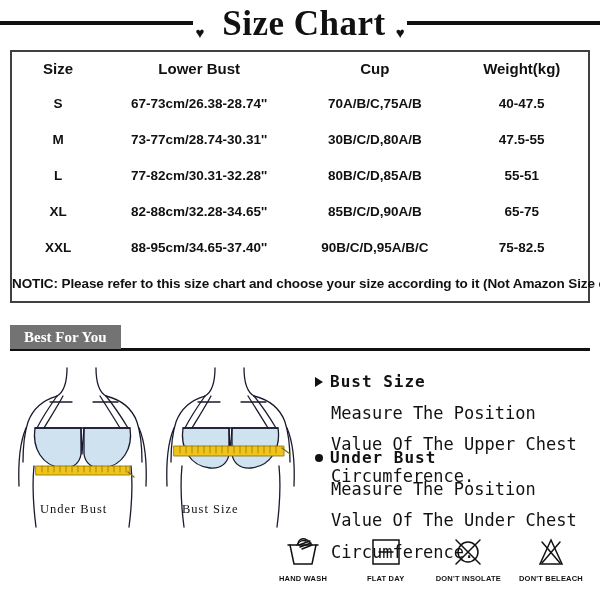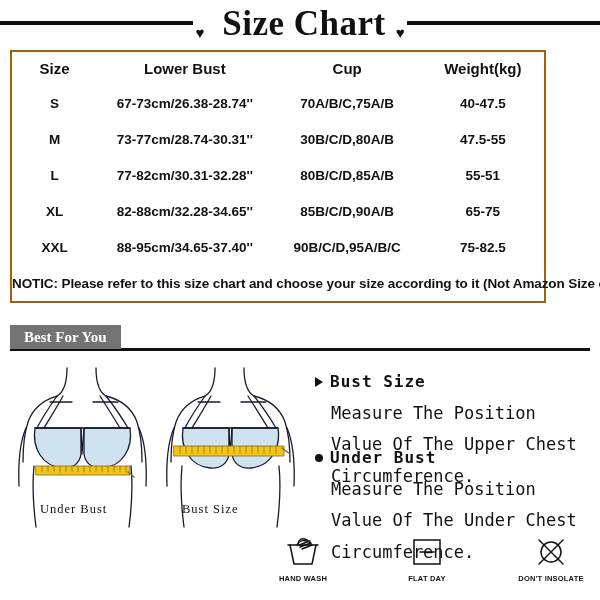--- a/index.html
+++ b/index.html
@@ -27,22 +27,22 @@
   }
   .title-text{
     font-family:"Liberation Serif", serif;
     font-size:35px;font-weight:700;letter-spacing:.5px;
     padding:0 8px;white-space:nowrap;color:#111;
     position:relative;top:-2px;margin-left:8px;
   }
 
   
   .table-wrap{
-    position:absolute;left:10px;top:50px;width:536px;
-    border:2px solid #a16207;background:#fff;box-sizing:border-box;
+    position:absolute;left:10px;top:50px;width:580px;
+    border:2px solid #404040;background:#fff;box-sizing:border-box;
   }
   table.size{
     width:100%;border-collapse:collapse;table-layout:fixed;
   }
   table.size th, table.size td{
     font-family:"Liberation Sans", sans-serif;
     font-weight:700;font-size:13.5px;color:#111;
     text-align:center;padding:0;border:0;
     font-stretch:condensed;
   }
@@ -363,16 +363,28 @@
           <g fill="none" stroke="#111" stroke-width="1.5" stroke-linecap="round">
             <circle cx="16" cy="16" r="10"></circle>
             <path d="M4,4 L28,28"></path>
             <path d="M28,4 L4,28"></path>
           </g>
         </svg>
       </div>
       <div class="care-label">DON'T INSOLATE</div>
     </div>
 
+    <div class="care-item">
+      <div class="care-icon">
+        <svg width="32" height="32" viewBox="0 0 32 32">
+          <g fill="none" stroke="#111" stroke-width="1.5" stroke-linecap="round">
+            <path d="M16,4 L5,28 L27,28 Z"></path>
+            <path d="M7,6 L25,27"></path>
+            <path d="M25,6 L7,27"></path>
+          </g>
+        </svg>
+      </div>
+      <div class="care-label">DON'T BELEACH</div>
+    </div>
 
   </div>
 
 </div>
 
 </body></html>

